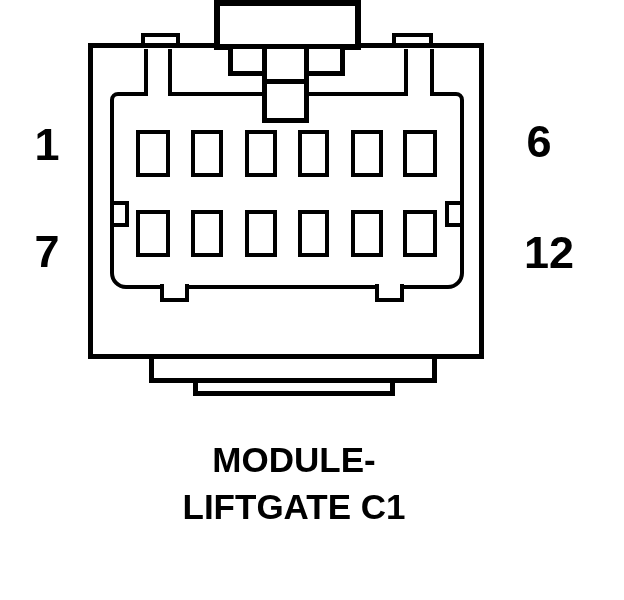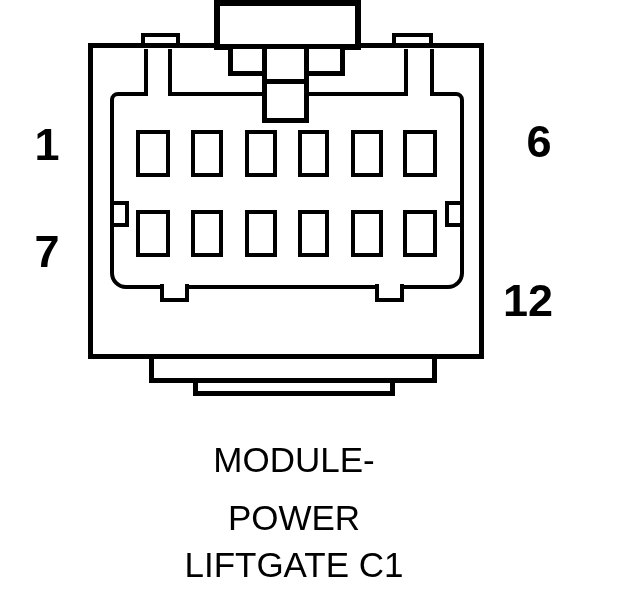--- a/index.html
+++ b/index.html
@@ -60,31 +60,31 @@
     width: 54px;
     text-align: center;
     font-size: 45px;
     font-weight: bold;
     line-height: 45px;
     color: #000000;
   }
   .num-1  { left: 20px;  top: 122px; }
   .num-6  { left: 512px; top: 119px; }
   .num-7  { left: 20px;  top: 229px; }
-  .num-12 { left: 501px; top: 230px; margin-top: 48px; }
+  .num-12 { left: 522px; top: 230px; }
 
   .caption {
     position: absolute;
     left: 94px;
     top: 442px;
     width: 400px;
     text-align: center;
     color: #000000;
     font-size: 35px;
-    font-weight: normal;
+    font-weight: bold;
     line-height: 35px;
   }
   .caption .line2 { margin-top: 23px; }
   .caption .line3 { margin-top: 12px; }
 </style>
 </head>
 <body>
 
 <div id="stage">
 
@@ -124,17 +124,16 @@
   <div class="pin r2 c5"></div>
   <div class="pin r2 c6"></div>
 
   <div class="pin-num num-1">1</div>
   <div class="pin-num num-6">6</div>
   <div class="pin-num num-7">7</div>
   <div class="pin-num num-12">12</div>
 
   <div class="caption">
     <div class="line1">MODULE-</div>
-    <div class="line2">POWER</div>
     <div class="line3">LIFTGATE C1</div>
   </div>
 
 </div>
 
 </body></html>

